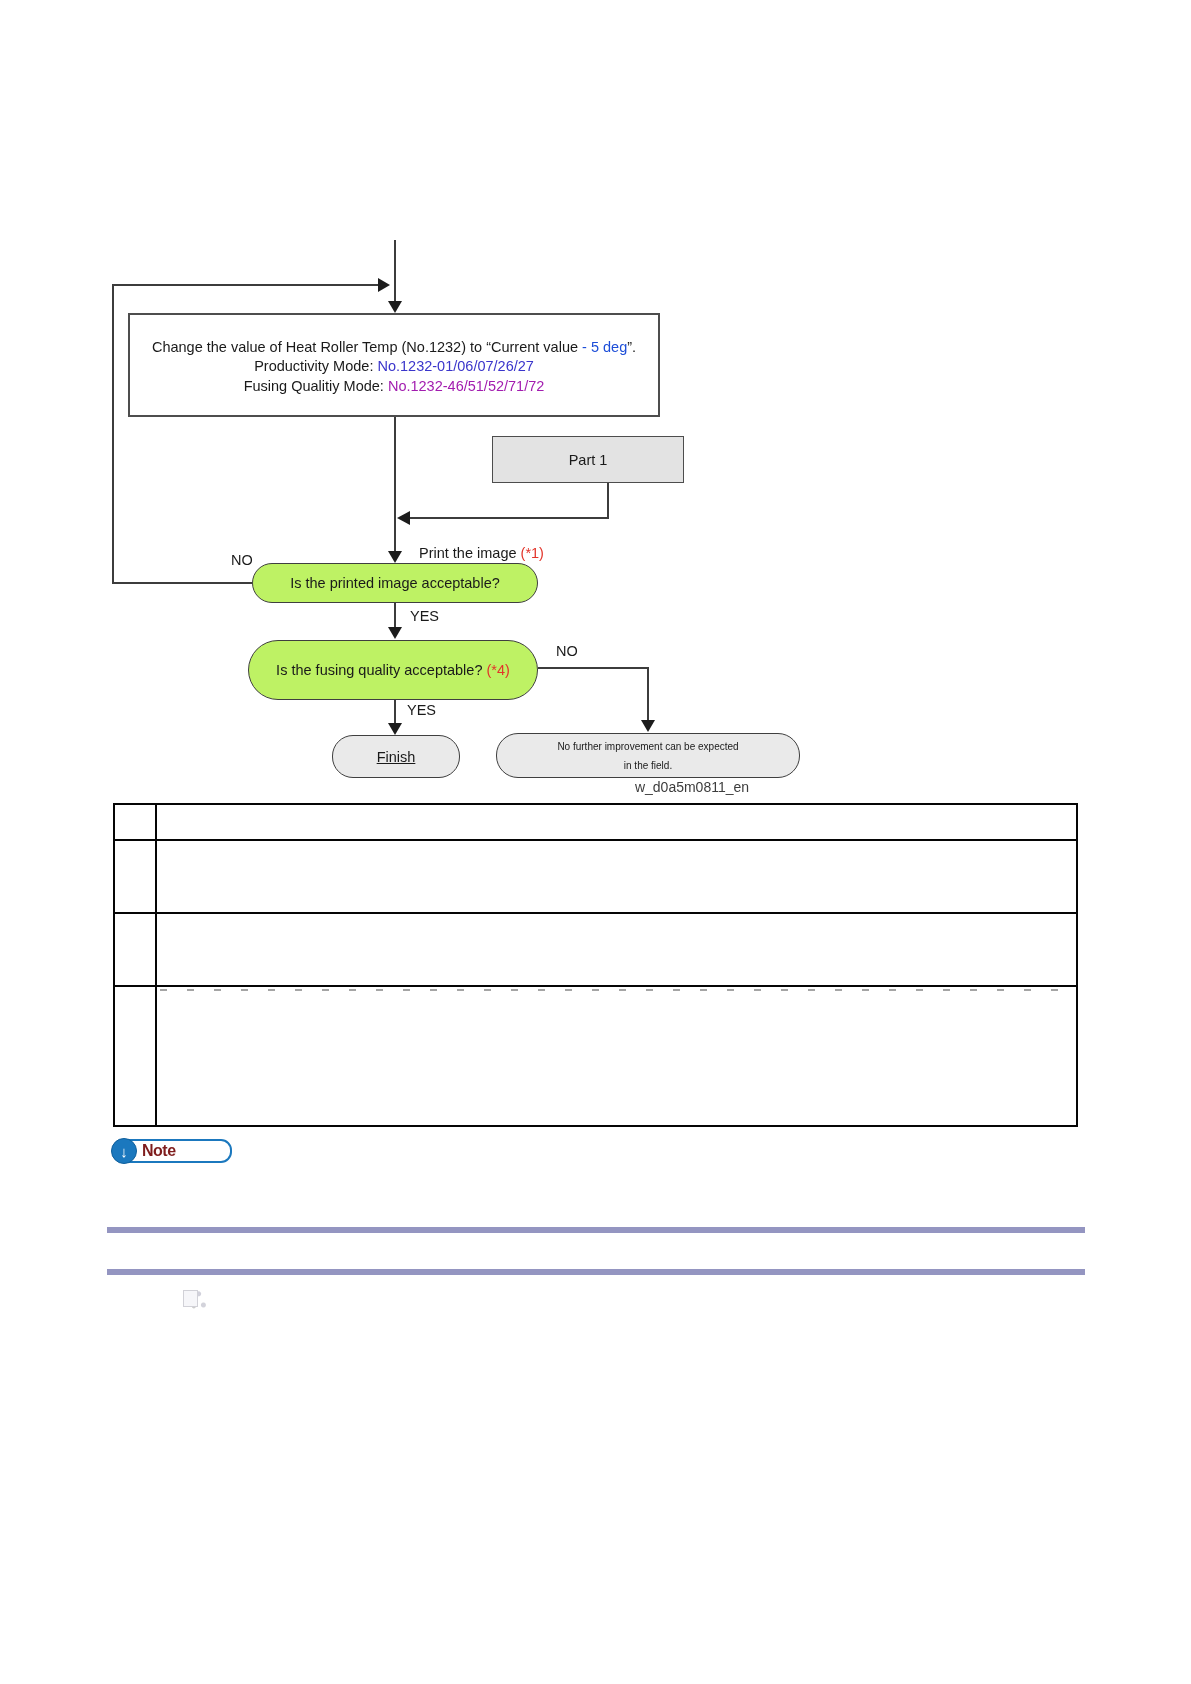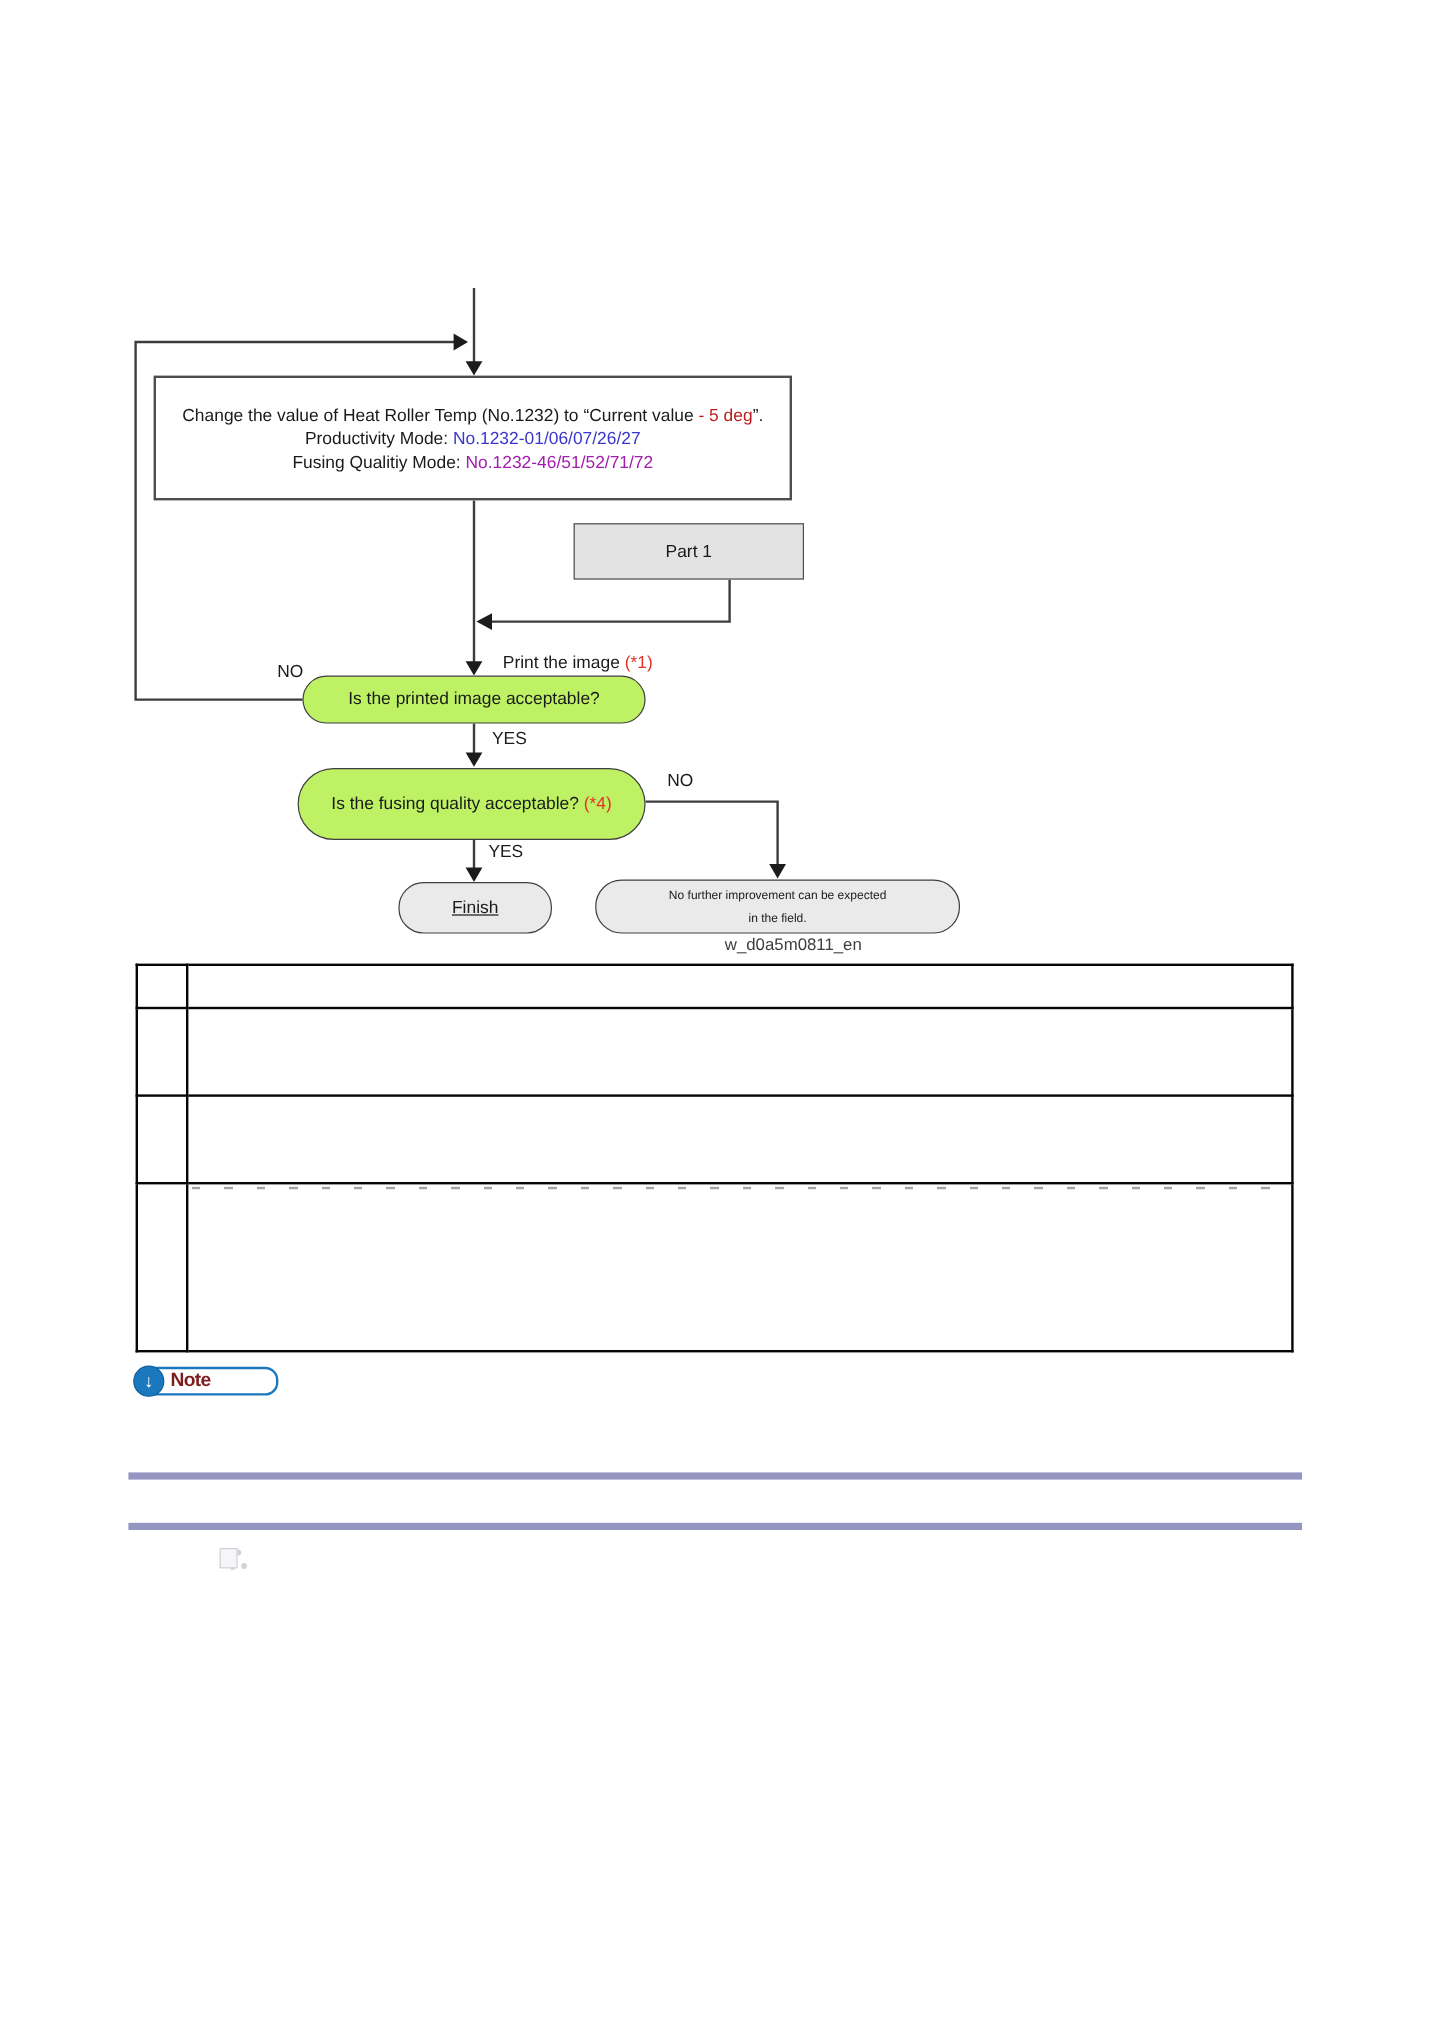--- a/index.html
+++ b/index.html
@@ -9,27 +9,27 @@
   }
   svg.connectors{position:absolute;left:0;top:0;z-index:0;}
   .node{position:absolute;z-index:2;box-sizing:border-box;display:flex;align-items:center;justify-content:center;text-align:center;}
   .stadium{border:1.6px solid #3f3f3f;border-radius:24px;background:#eaeaea;}
   .stadium.white{background:#bef264;}
   .title-stadium{left:240px;top:200px;width:310px;height:40px;font-size:15px;border-radius:20px;}
   .process-box{
     left:128px;top:313px;width:532px;height:104px;border:2px solid #4d4d4d;background:#ffffff;
     flex-direction:column;font-size:14.5px;line-height:19.5px;padding-top:4px;
   }
-  .part1-box{left:478px;top:436px;width:192px;height:47px;border:1.6px solid #4d4d4d;background:#e3e3e3;font-size:14.5px;}
+  .part1-box{left:492px;top:436px;width:192px;height:47px;border:1.6px solid #4d4d4d;background:#e3e3e3;font-size:14.5px;}
   .decision1{left:252px;top:563px;width:286px;height:40px;border-radius:20px;font-size:14.5px;}
   .decision2{left:248px;top:640px;width:290px;height:60px;border-radius:30px;font-size:14.5px;}
   .finish-stadium{left:332px;top:735px;width:128px;height:43px;border-radius:21px;font-size:14.5px;text-decoration:underline;}
   .end-stadium{left:496px;top:733px;width:304px;height:45px;border-radius:22px;font-size:10px;line-height:19px;flex-direction:column;}
   .flow-label{position:absolute;z-index:2;font-size:14.5px;white-space:nowrap;}
-  .caption{position:absolute;left:604px;top:779px;width:176px;text-align:left;font-size:14px;color:#3c3c3c;z-index:2;}
+  .caption{position:absolute;left:604px;top:779px;width:176px;text-align:center;font-size:14px;color:#3c3c3c;z-index:2;}
   
   .proc-table{position:absolute;left:113px;top:803px;z-index:2;border-collapse:collapse;table-layout:fixed;}
   .proc-table td{border:2px solid #050505;padding:0;background:#ffffff;}
   .dotted-artifact{
     position:absolute;left:160px;top:989px;width:912px;height:2px;z-index:3;opacity:.55;
     background:repeating-linear-gradient(90deg,#5a5a5a 0 7px,transparent 7px 27px);
   }
   
   .note-pill{position:absolute;left:112px;top:1139px;width:116px;height:20px;border:2px solid #1b78be;border-radius:11px;background:#fff;z-index:2;}
   .note-circle{
@@ -81,21 +81,21 @@
       <polygon points="410,511 410,525 397,518"></polygon>
       <polygon points="388,627 402,627 395,639"></polygon>
       <polygon points="388,723 402,723 395,735"></polygon>
       <polygon points="641,720 655,720 648,732"></polygon>
     </g>
   </svg>
 
 
   <div class="node process-box">
     <div>
-      <span>Change the value of Heat Roller Temp (No.1232) to “Current value </span><span style="color: #b91c1c;">- 5 deg</span><span>”.</span>
+      <span>Change the value of Heat Roller Temp (No.1232) to “Current value </span><span style="color: #1d4ed8;">- 5 deg</span><span>”.</span>
     </div>
     <div>
       <span>Productivity Mode: </span><span style="color: rgb(58, 53, 203);">No.1232-01/06/07/26/27</span>
     </div>
     <div>
       <span>Fusing Qualitiy Mode: </span><span style="color: #a21caf;">No.1232-46/51/52/71/72</span>
     </div>
   </div>
 
   <div class="node part1-box">

